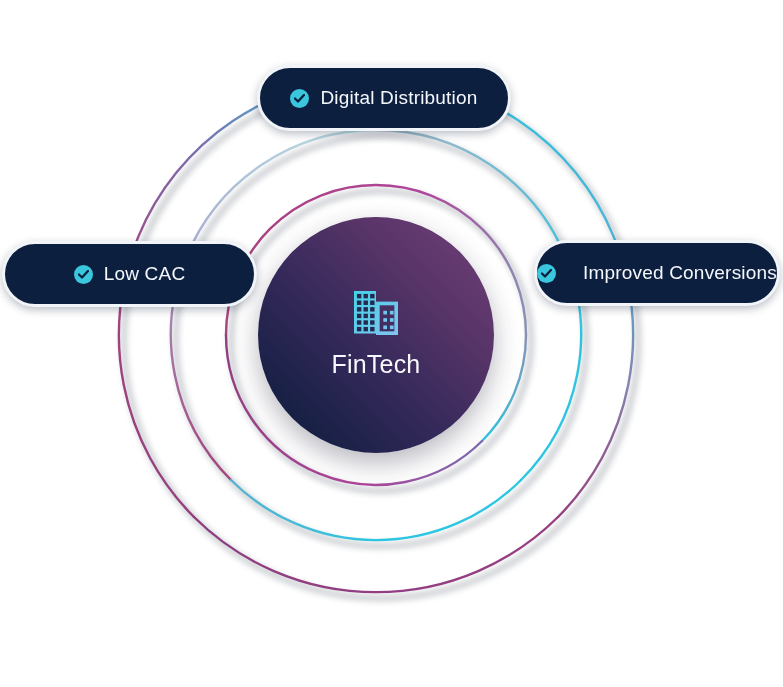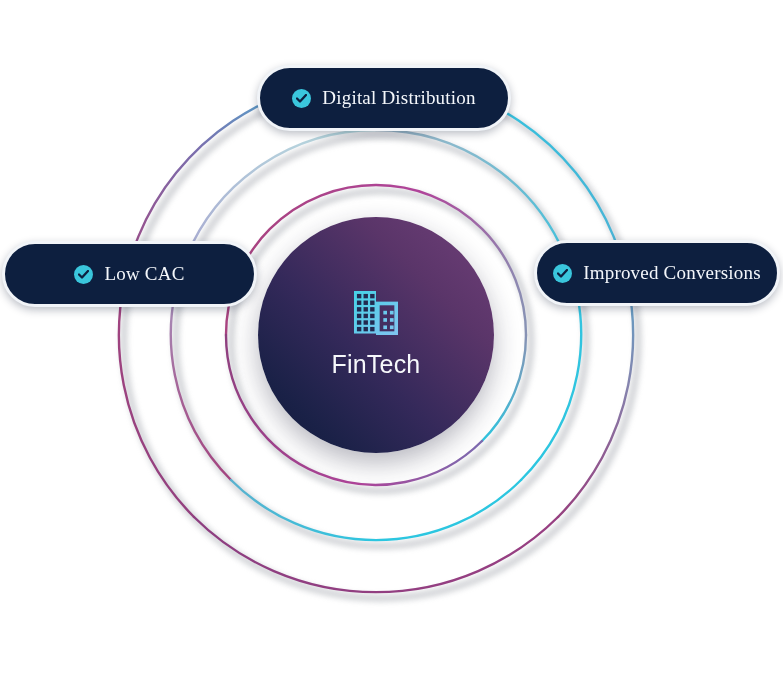--- a/index.html
+++ b/index.html
@@ -23,25 +23,24 @@
   }
 
   
   .pill {
     position:absolute; height:66px; box-sizing:border-box;
     background:#0d1f3f; border:3px solid #f1f4f8; border-radius:36px;
     display:flex; align-items:center; justify-content:center; gap:11px;
     color:#f4f7fb; font-size:19px; letter-spacing:.2px;
     box-shadow:0 3px 9px rgba(15,25,50,.28);
     white-space:nowrap;
-    font-family:Liberation Serif, serif;
   }
   .pill-digital   { left:257px; top:65px;  width:254px; }
   .pill-lowcac    { left:2px;   top:241px; width:255px; }
-  .pill-improved  { left:534px; top:240px; width:246px; }
+  .pill-improved  { left:534px; top:240px; width:246px;justify-content:space-between; }
   .pill-scalable  { left:54px;  top:468px; width:259px; }
   .pill-higher    { left:453px; top:465px; width:250px; }
 
   .check {
     width:19px; height:19px; border-radius:50%; background:#3ac6dc;
     display:flex; align-items:center; justify-content:center; flex:0 0 auto;
   }
   .check svg { display:block; }
 </style>
 </head>

